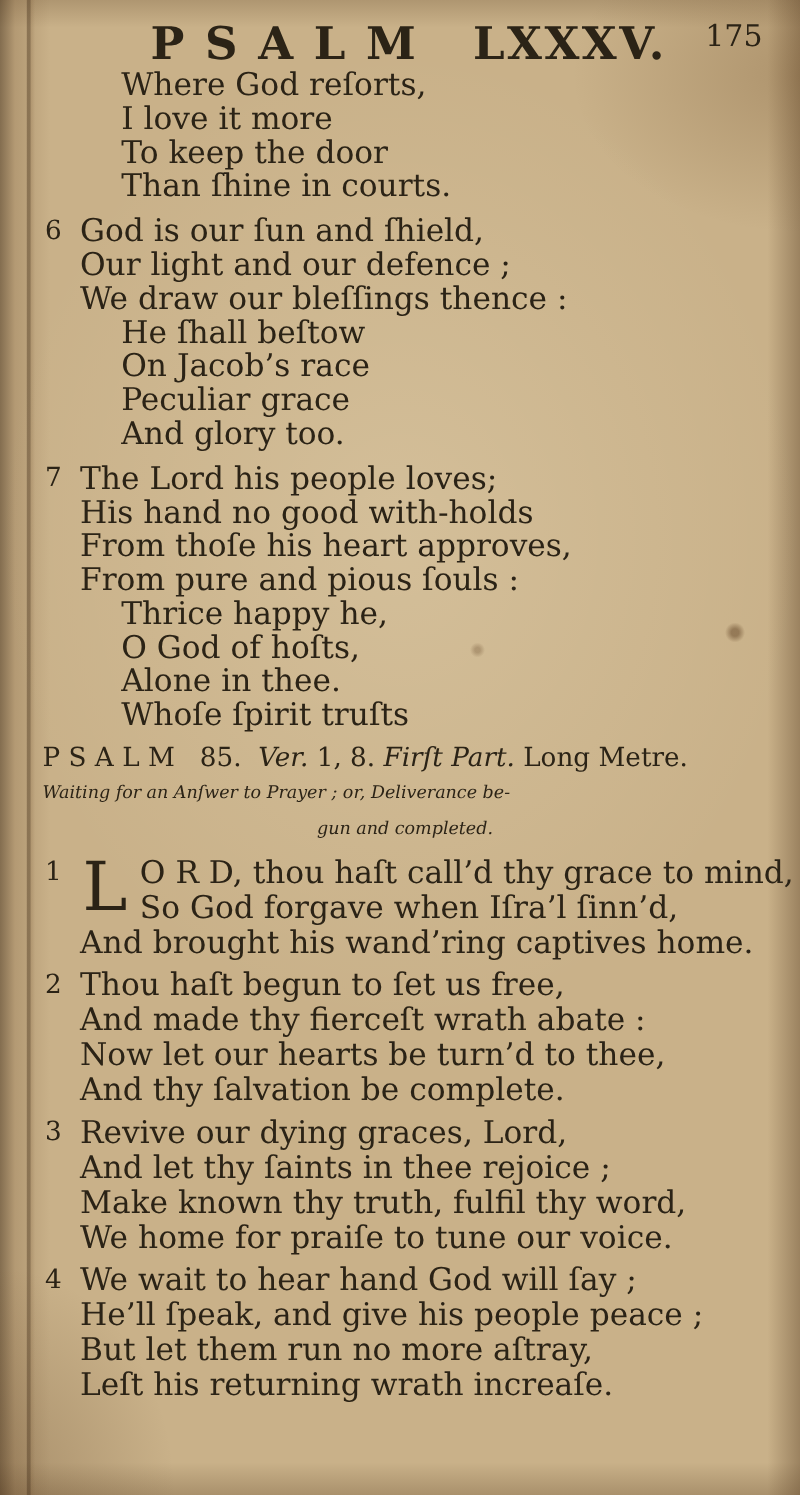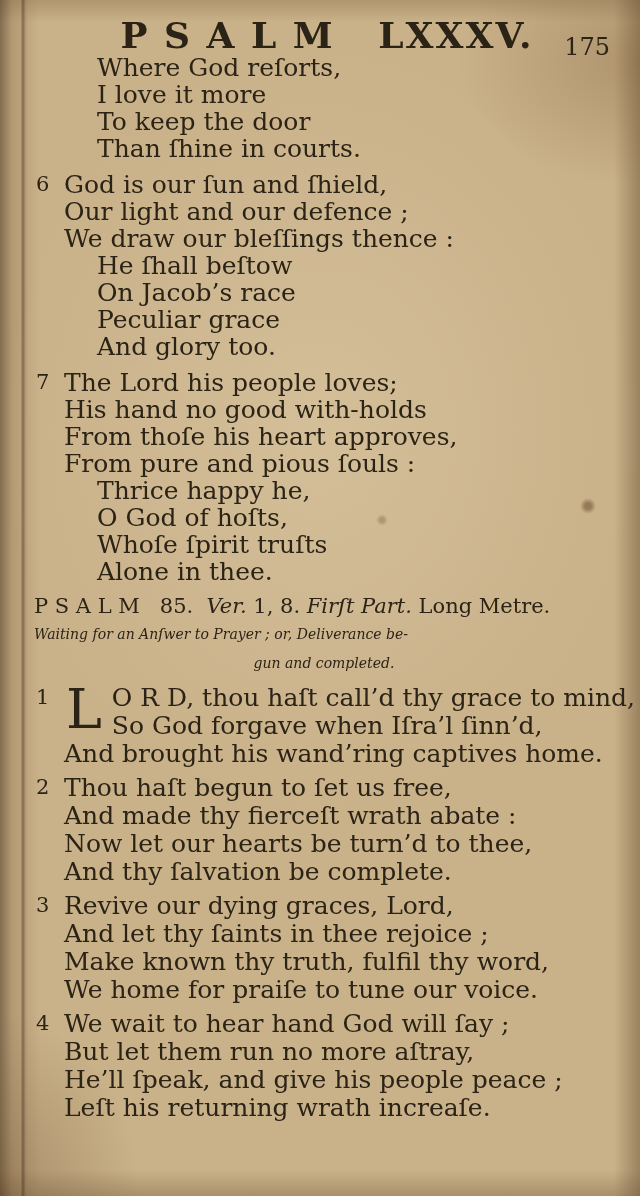--- a/index.html
+++ b/index.html
@@ -23,21 +23,21 @@
       linear-gradient(180deg, rgba(96,70,40,0.25), rgba(0,0,0,0) 22px),
       linear-gradient(0deg, rgba(96,70,40,0.30), rgba(0,0,0,0) 26px);
     background-color:#c9b189;
   }
 
   .page-header { position:relative; height:40px; }
   .running-title {
     text-align:center; font-size:36px; font-weight:bold;
     letter-spacing:2px; white-space:pre;
   }
-  .page-number { position:absolute; right:4px; top:19px; font-size:24px; }
+  .page-number { position:absolute; right:4px; top:1px; font-size:24px; }
 
   .stanza { position:relative; margin-bottom:9px; }
   .verse-num { position:absolute; left:-4px; top:1px; font-size:21px; }
   .stanza-body { margin-left:24px; }
   .line { font-size:25px; line-height:27px; white-space:pre; }
   .line.indent-1 { margin-left:33px; }
   #section-second .line { line-height:28px; }
   #section-second .stanza { margin-bottom:6px; }
 
   .psalm-heading { font-size:21px; margin:8px 0 2px -6px; white-space:pre; }
@@ -82,22 +82,22 @@
       </div>
       <div class="stanza">
         <span class="verse-num">7</span>
         <div class="stanza-body">
           <div class="line indent-0">The Lord his people loves;</div>
           <div class="line indent-0">His hand no good with-holds</div>
           <div class="line indent-0">From thoſe his heart approves,</div>
           <div class="line indent-0">From pure and pious ſouls :</div>
           <div class="line indent-1">Thrice happy he,</div>
           <div class="line indent-1">O God of hoſts,</div>
+          <div class="line indent-1">Alone in thee.</div>
           <div class="line indent-1">Whoſe ſpirit truſts</div>
-          <div class="line indent-1">Alone in thee.</div>
         </div>
       </div>
     </div>
 
   <div class="psalm-heading" id="psalm85-heading"><span>P S A L M   85.  </span><span class="it">Ver.</span><span> 1, 8. </span><span class="it">Firſt Part.</span><span> Long Metre.</span></div>
 
   <div class="psalm-subtitle">
     <div class="subtitle-line">Waiting for an Anſwer to Prayer ; or, Deliverance be-</div>
     <div class="subtitle-line centered">gun and completed.</div>
   </div>
@@ -127,20 +127,20 @@
           <div class="line indent-0">Revive our dying graces, Lord,</div>
           <div class="line indent-0">And let thy ſaints in thee rejoice ;</div>
           <div class="line indent-0">Make known thy truth, fulfil thy word,</div>
           <div class="line indent-0">We home for praiſe to tune our voice.</div>
         </div>
       </div>
       <div class="stanza">
         <span class="verse-num">4</span>
         <div class="stanza-body">
           <div class="line indent-0">We wait to hear hand God will ſay ;</div>
+          <div class="line indent-0">He’ll ſpeak, and give his people peace ;</div>
           <div class="line indent-0">But let them run no more aſtray,</div>
-          <div class="line indent-0">He’ll ſpeak, and give his people peace ;</div>
           <div class="line indent-0">Leſt his returning wrath increaſe.</div>
         </div>
       </div>
     </div>
 
 </div>
 
 </body></html>

